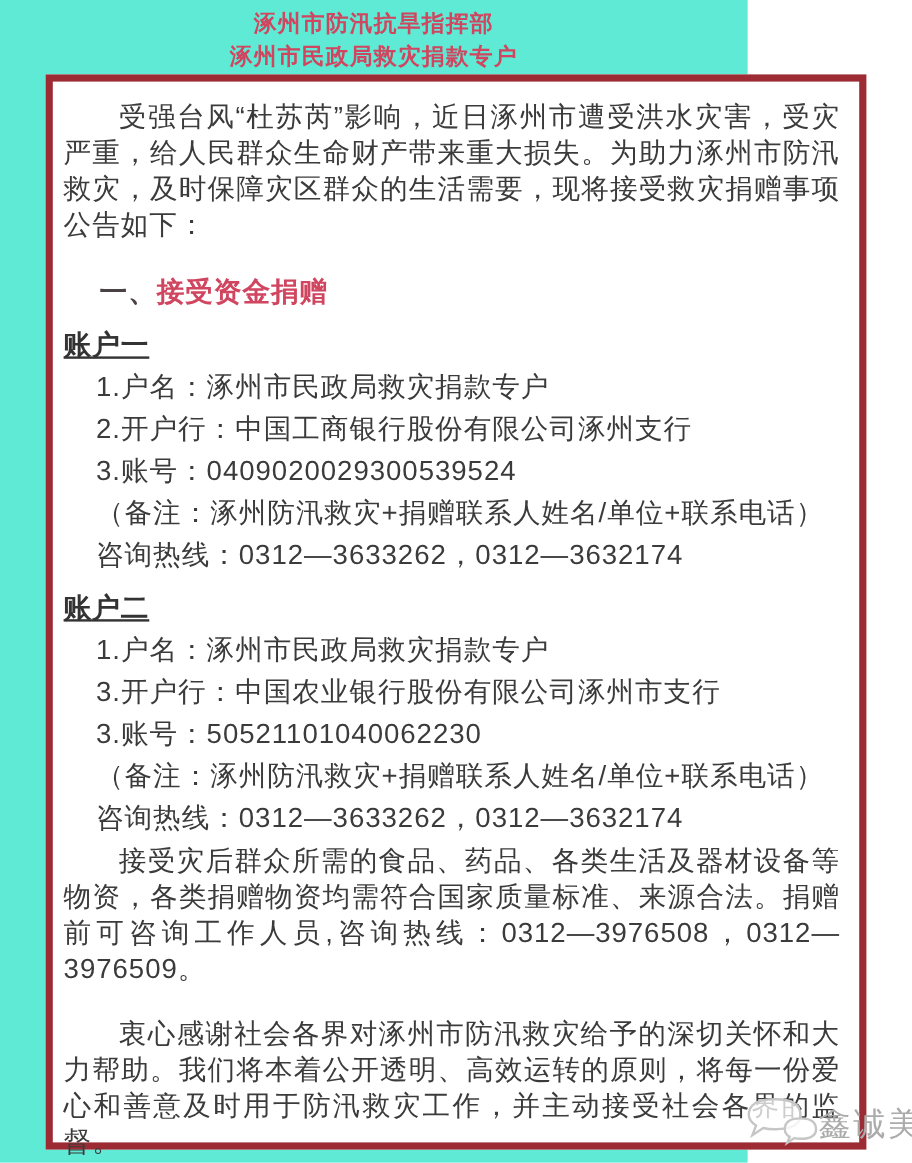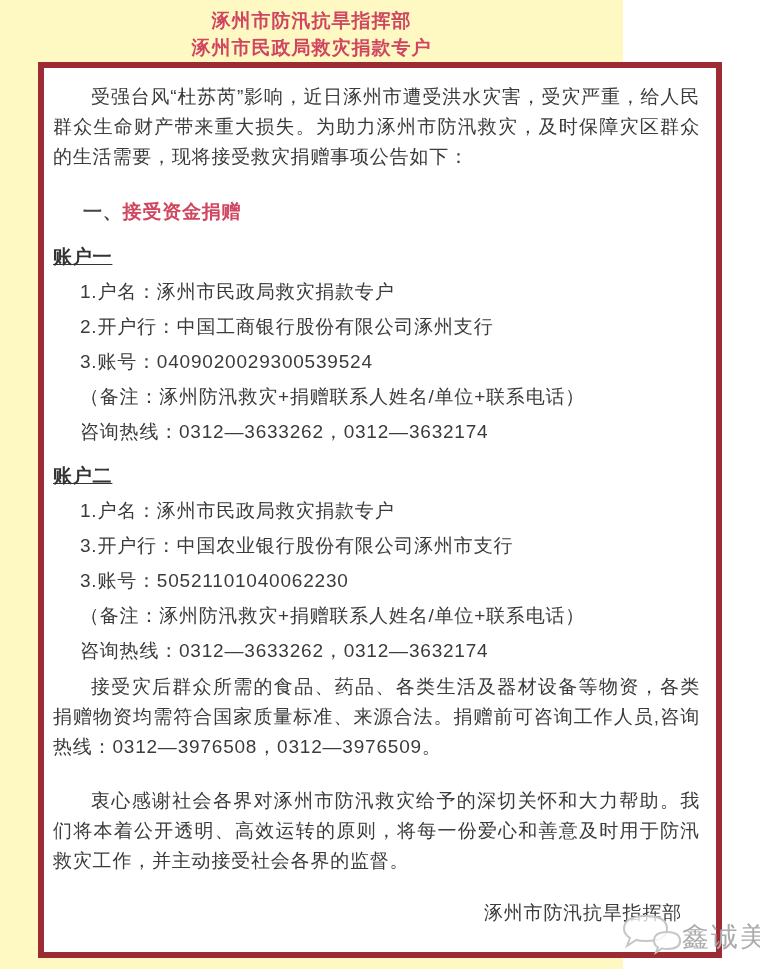--- a/index.html
+++ b/index.html
@@ -9,21 +9,21 @@
     width: 760px;
     height: 969px;
     font-family: "Liberation Sans", "DejaVu Sans", sans-serif;
     position: relative;
     overflow: hidden;
   }
   .page {
     position: relative;
     width: 623px;
     height: 969px;
-    background: #fef9c3;
+    background: #5eead4;
   }
   .doc-title {
     text-align: center;
     color: #d0455f;
     font-weight: bold;
     font-size: 19px;
     line-height: 27px;
     padding-top: 7px;
     letter-spacing: 1px;
   }
@@ -31,35 +31,34 @@
     position: absolute;
     left: 38px;
     top: 62px;
     width: 684px;
     height: 896px;
     border: 6px solid #9c2b33;
     box-sizing: border-box;
     background: #ffffff;
     padding: 10px 16px 0 9px;
     color: #3b3b3b;
-    font-size: 19px;
+    font-size: 23px;
     letter-spacing: 0.8px;
   }
   .para {
     margin: 0;
     line-height: 30px;
     text-align: justify;
     text-indent: 2em;
   }
   .intro { margin-top: 4px; }
   .section-heading {
     font-weight: bold;
     line-height: 30px;
     padding-left: 30px;
-    font-family: Liberation Mono, monospace;
   }
   .section-heading .prefix { color: #4a4145; }
   .section-heading .red { color: #d0455f; }
   .heading-1 { margin-top: 26px; }
   .heading-2 { margin-top: 16px; }
   .account { margin-top: 14px; }
   .account-name {
     font-weight: bold;
     color: #333333;
     line-height: 30px;

